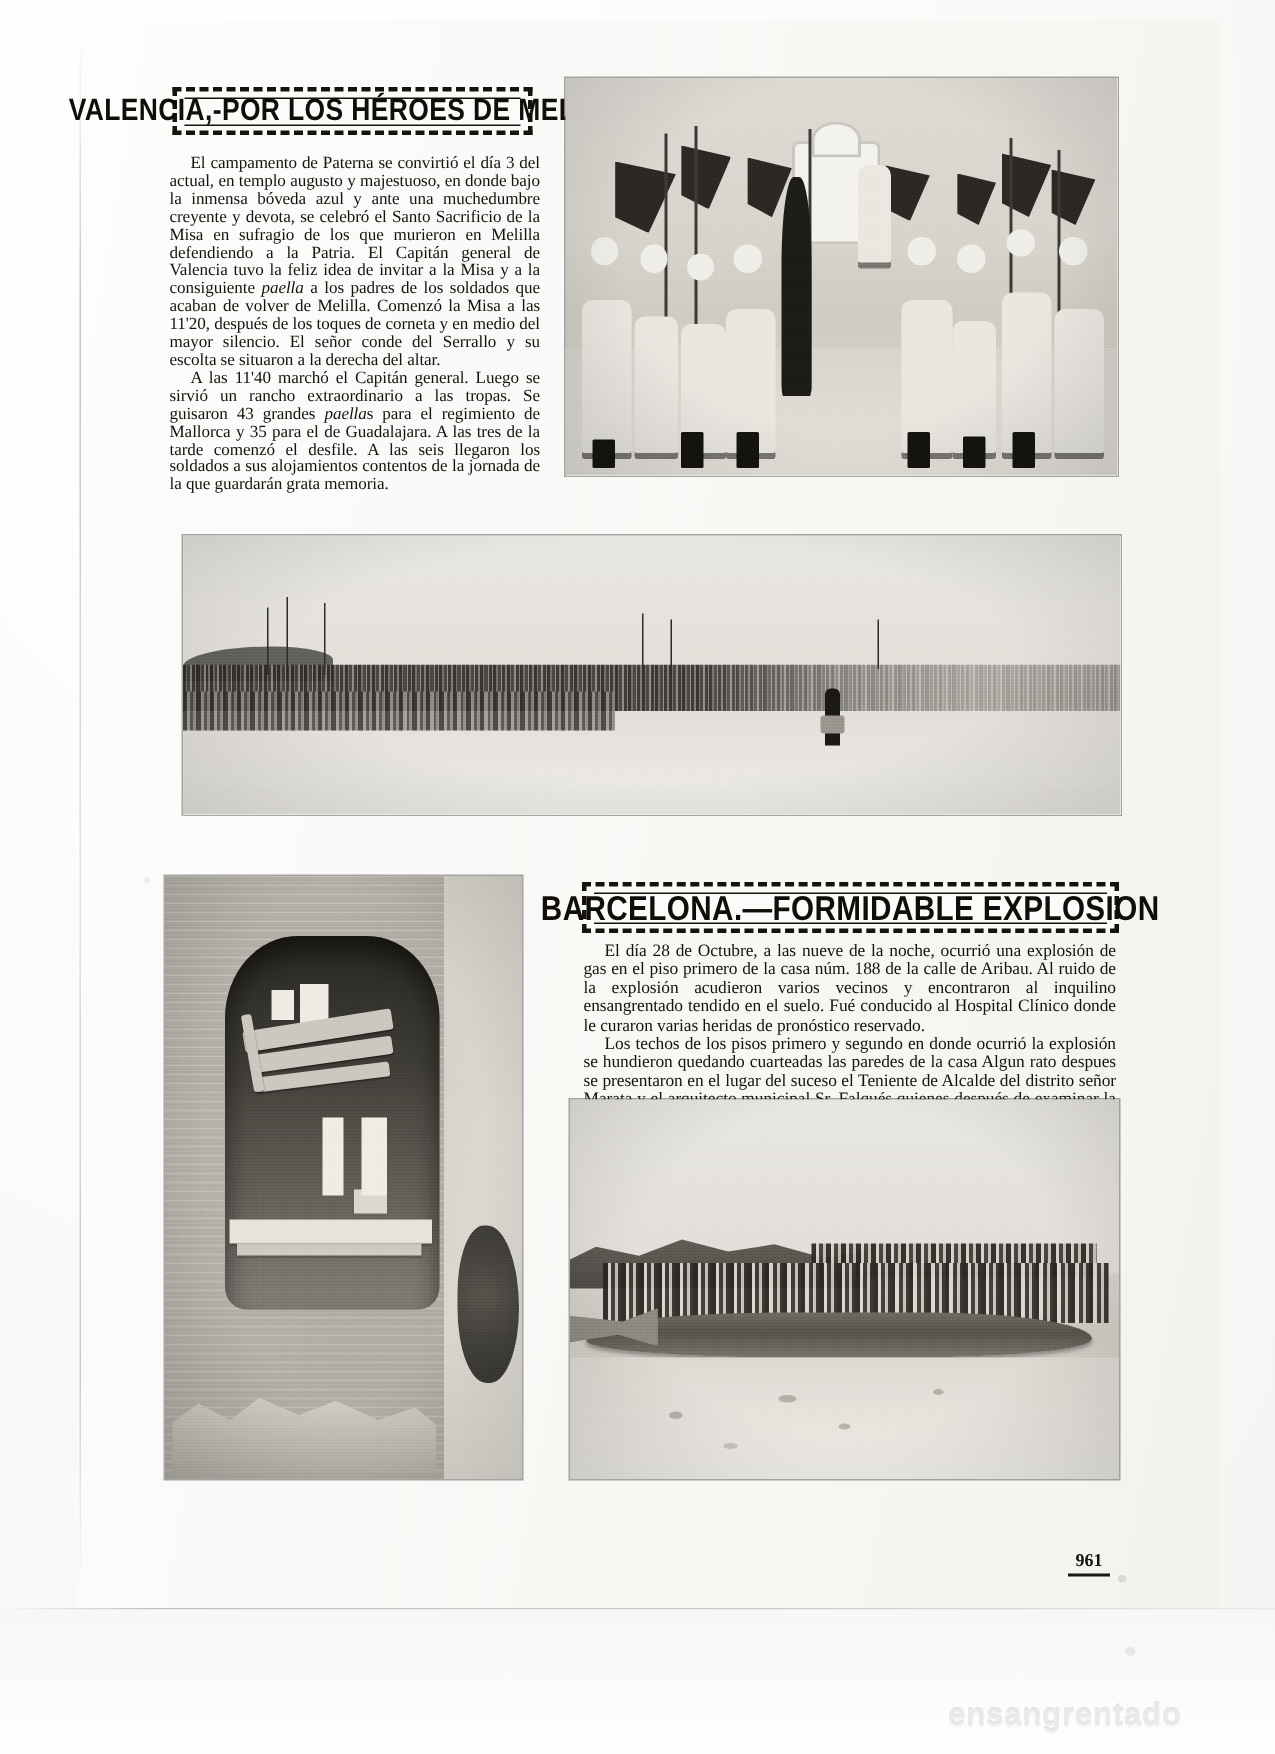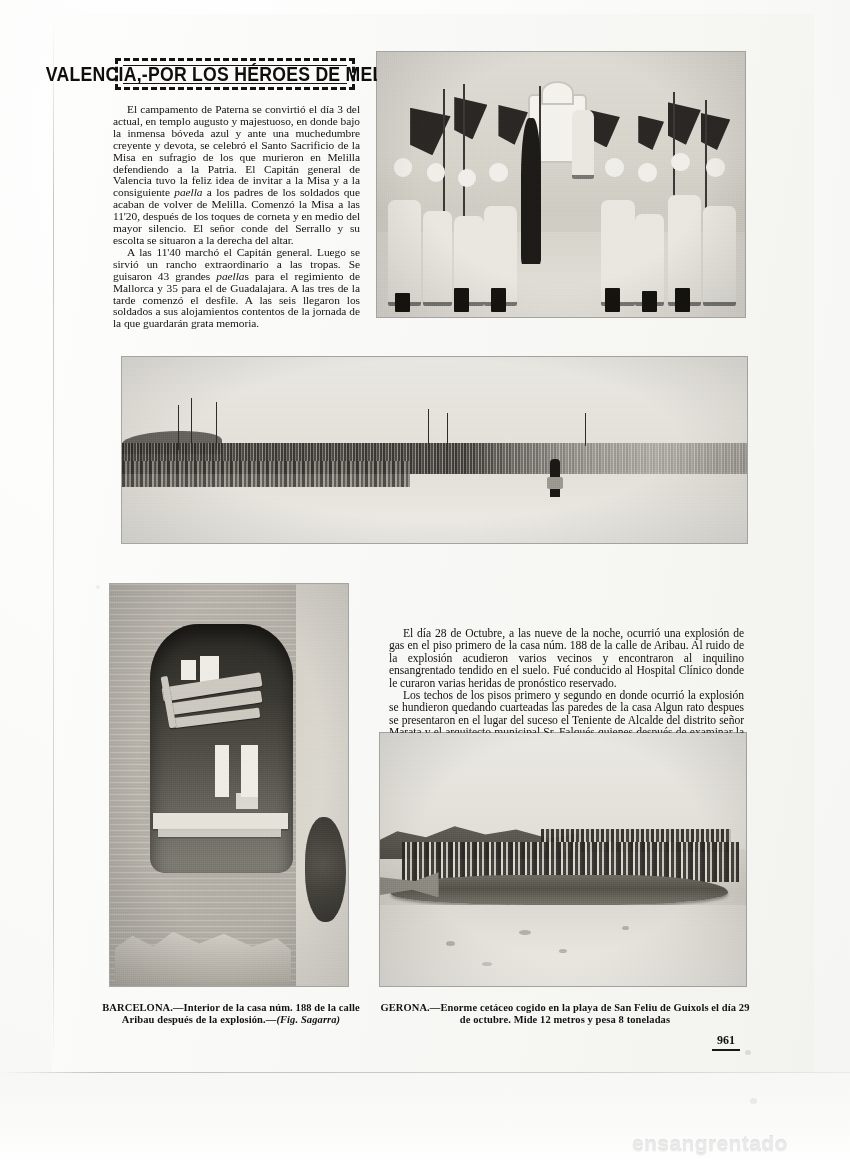--- a/index.html
+++ b/index.html
@@ -314,20 +314,25 @@
     <div class="p2-pole" style="left:11%;top:22%;height:28%;"></div>
     <div class="p2-pole" style="left:15%;top:24%;height:26%;"></div>
     <div class="p2-pole" style="left:49%;top:28%;height:22%;"></div>
     <div class="p2-pole" style="left:52%;top:30%;height:20%;"></div>
     <div class="p2-pole" style="left:74%;top:30%;height:18%;"></div>
     <div class="p2-solo"></div>
     <div class="vign"></div>
       <div class="grain"></div>
   </div>
 
+  <div class="headline" id="hl-barcelona">
+    <div class="inner">
+      <span class="txt">BARCELONA.—FORMIDABLE EXPLOSION</span>
+    </div>
+  </div>
 
   <div class="bodytext" id="txt-barcelona">
     <p><span>El día 28 de Octubre, a las nueve de la noche, ocurrió una explosión de gas en el piso primero de la casa núm. 188 de la calle de Aribau. Al ruido de la explosión acudieron varios vecinos y encontraron al inquilino ensangrentado tendido en el suelo. Fué conducido al Hospital Clínico donde le curaron varias heridas de pronóstico reservado.</span></p>
     <p><span>Los techos de los pisos primero y segundo en donde ocurrió la explosión se hundieron quedando cuarteadas las paredes de la casa Algun rato despues se presentaron en el lugar del suceso el Teniente de Alcalde del distrito señor Marata y el arquitecto municipal Sr. Falqués quienes después de examinar la casa obligaron a los vecinos a abandonarla.</span></p>
   </div>
 
   <div class="photo" id="photo-ruin">
     <div class="p3-wall"></div>
     <div class="p3-right"></div>
     <div class="p3-hole"></div>
@@ -340,43 +345,37 @@
     <div class="p3-beam" style="left:25%;top:32%;width:38%;height:2.5%;transform:rotate(-7deg);"></div>
     <div class="p3-beam" style="left:23%;top:23%;width:3%;height:13%;transform:rotate(-10deg);"></div>
     <div class="p3-floor" style="left:18%;top:57%;width:57%;height:4%;"></div>
     <div class="p3-floor" style="left:20%;top:61%;width:52%;height:2%;opacity:.8;"></div>
     <div class="p3-window" style="left:53%;top:52%;width:9%;height:4%;opacity:.85;"></div>
     <div class="p3-rubble"></div>
     <div class="p3-tree"></div>
     <div class="vign"></div>
       <div class="grain"></div>
   </div>
-  <div class="caption" id="cap-ruin">
-    <span>BARCELONA.—Interior de la casa núm. 188 de la calle Aribau después de la explosión.—</span><i>(Fig. Sagarra)</i>
-  </div>
 
   <div class="photo" id="photo-whale">
     <div class="p4-sky"></div>
     <div class="p4-hill"></div>
     <div class="p4-crowd-top"></div>
     <div class="p4-crowd"></div>
     <div class="p4-whale"></div>
     <div class="p4-tail"></div>
     <div class="p4-sand"></div>
     <div class="p4-spot" style="left:18%;bottom:16%;width:9px;height:5px;"></div>
     <div class="p4-spot" style="left:38%;bottom:20%;width:12px;height:5px;"></div>
     <div class="p4-spot" style="left:49%;bottom:13%;width:8px;height:4px;"></div>
     <div class="p4-spot" style="left:66%;bottom:22%;width:7px;height:4px;"></div>
     <div class="p4-spot" style="left:28%;bottom:8%;width:10px;height:4px;opacity:.7;"></div>
     <div class="vign"></div>
       <div class="grain"></div>
   </div>
-  <div class="caption" id="cap-whale">
-    <span>GERONA.—Enorme cetáceo cogido en la playa de San Feliu de Guixols el día 29 de octubre. Mide 12 metros y pesa 8 toneladas</span>
-  </div>
 
   <div id="page-number">
     <span>961</span>
     <div class="rule"></div>
   </div>
 
 </div>
 
 <div id="watermark">ensangrentado</div>
 

